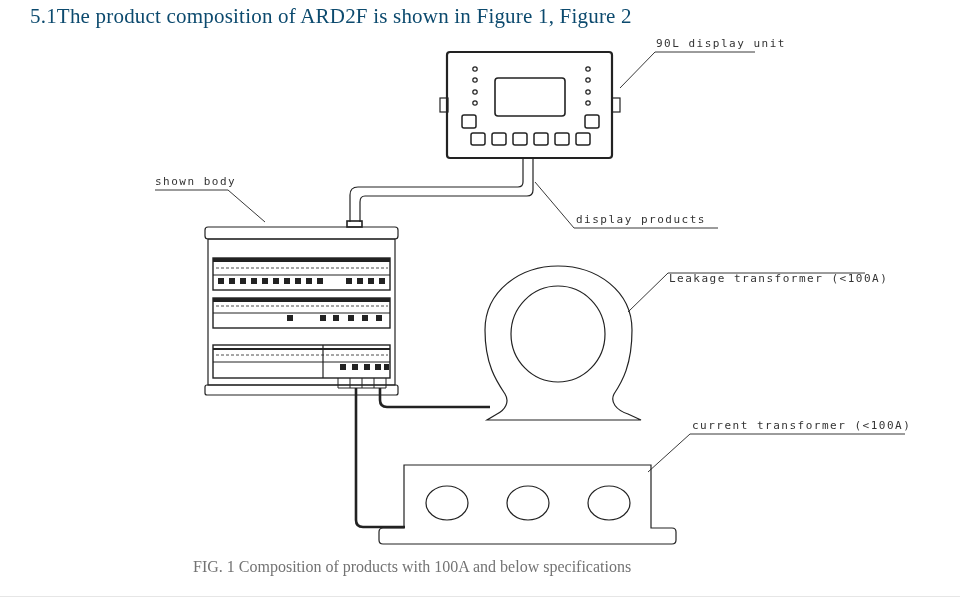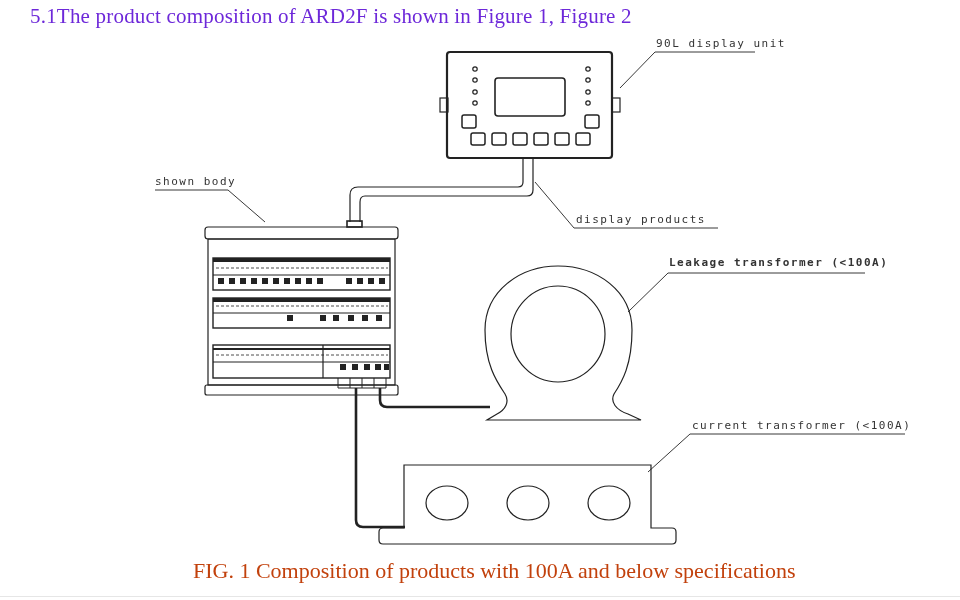--- a/index.html
+++ b/index.html
@@ -1,25 +1,25 @@
 <!DOCTYPE html>
 <html><head>
 <meta charset="utf-8">
 <style>
   html, body { margin: 0; padding: 0; background: #ffffff; }
   body { width: 960px; height: 600px; position: relative; overflow: hidden; }
   .heading {
     position: absolute; left: 30px; top: 4px;
     font-family: "Liberation Serif", "DejaVu Serif", serif;
-    font-size: 21px; color: #6d28d9; white-space: nowrap; letter-spacing: 0.2px;
+    font-size: 21px; color: #0c4a6e; white-space: nowrap; letter-spacing: 0.2px;
   }
   .caption {
     position: absolute; left: 193px; top: 558px;
     font-family: "Liberation Serif", "DejaVu Serif", serif;
-    font-size: 22px; color: #c2410c; white-space: nowrap;
+    font-size: 16px; color: #737373; white-space: nowrap;
   }
   .label {
     position: absolute;
     font-family: "DejaVu Sans Mono", "Liberation Mono", monospace;
     font-size: 11px; color: #333; white-space: nowrap; letter-spacing: 1.5px;
   }
   svg#diagram { position: absolute; left: 0; top: 0; }
   .bottom-rule { position: absolute; left: 0; top: 596px; width: 960px; height: 1px; background: #e6e6e6; }
 </style>
 </head>
@@ -152,17 +152,17 @@
     <path d="M155 190 H228 L265 222"></path>
     <path d="M535 182 L574 228 H718"></path>
     <path d="M628 312 L668 273 H865"></path>
     <path d="M648 472 L690 434 H905"></path>
   </g>
 </svg>
 
 <div class="label" style="left:656px; top:37px;text-align:right;">90L display unit</div>
 <div class="label" style="left:155px; top:175px;">shown body</div>
 <div class="label" style="left:576px; top:213px;">display products</div>
-<div class="label" style="left:669px; top:256px;font-weight:bold;">Leakage transformer (&lt;100A)</div>
+<div class="label" style="left:669px; top:272px;">Leakage transformer (&lt;100A)</div>
 <div class="label" style="left:692px; top:419px;">current transformer (&lt;100A)</div>
 
 <div class="caption">FIG. 1 Composition of products with 100A and below specifications</div>
 <div class="bottom-rule"></div>
 
 </body></html>

